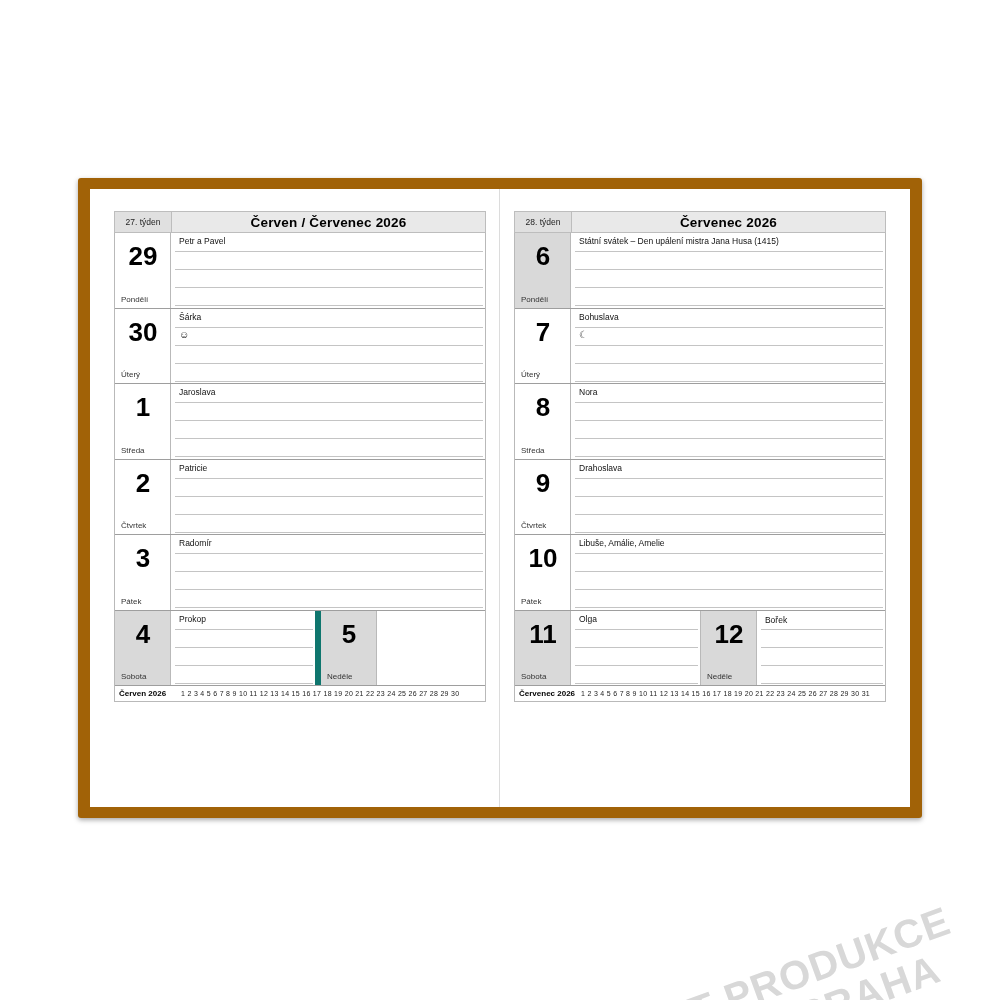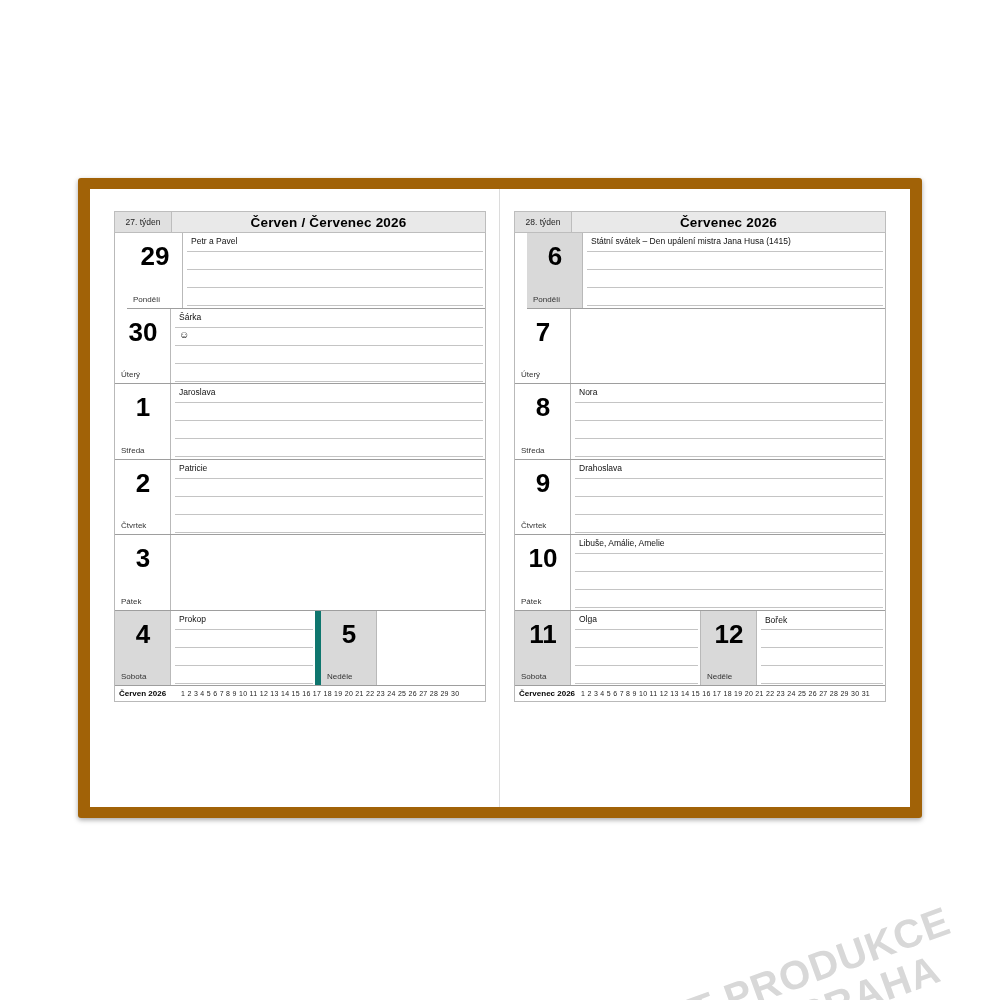--- a/index.html
+++ b/index.html
@@ -59,21 +59,21 @@
   }
 
   
   .grid{ border-left:1px solid #b9b9b9; border-right:1px solid #b9b9b9; }
   .day{
     display:flex;
     height:75.5px;
     border-bottom:1px solid #9e9e9e;
     box-sizing:border-box;
   }
-  .day.first{ border-top:none;margin-left:12px; }
+  .day.first{ border-top:none; }
   .daycol{
     width:56px;
     box-sizing:border-box;
     border-right:1px solid #b9b9b9;
     position:relative;
     display:flex; flex-direction:column; justify-content:space-between;
     align-items:flex-start;
     padding:5px 0 4px 0;
   }
   .daycol.shaded{ background:#d9d9d9; }
@@ -226,20 +226,29 @@
                 <div class="rule" style="top:72px"></div>
             </div>
           </div>
         </div>
 
         <div class="day">
           <div class="daycol">
             <div class="dnum">3</div>
             <div class="dname">Pátek</div>
           </div>
+          <div class="linecol">
+            <div class="note">Radomír</div>
+            <div class="rules">
+              <div class="rule" style="top:18px"></div>
+                <div class="rule" style="top:36px"></div>
+              <div class="rule" style="top:54px"></div>
+                <div class="rule" style="top:72px"></div>
+            </div>
+          </div>
         </div>
 
         <div class="weekend">
           <div class="daycol shaded">
             <div class="dnum">4</div>
             <div class="dname">Sobota</div>
           </div>
           <div class="wk-lines left-lines" style="border-right:6px solid #0f766e;">
             <div class="note">Prokop</div>
             <div class="rules">
@@ -288,20 +297,30 @@
                 <div class="rule" style="top:72px"></div>
             </div>
           </div>
         </div>
 
         <div class="day">
           <div class="daycol">
             <div class="dnum">7</div>
             <div class="dname">Úterý</div>
           </div>
+          <div class="linecol">
+            <div class="note">Bohuslava</div>
+            <div class="moon">☾</div>
+            <div class="rules">
+              <div class="rule" style="top:18px"></div>
+                <div class="rule" style="top:36px"></div>
+              <div class="rule" style="top:54px"></div>
+                <div class="rule" style="top:72px"></div>
+            </div>
+          </div>
         </div>
 
         <div class="day">
           <div class="daycol">
             <div class="dnum">8</div>
             <div class="dname">Středa</div>
           </div>
           <div class="linecol">
             <div class="note">Nora</div>
             <div class="rules">

